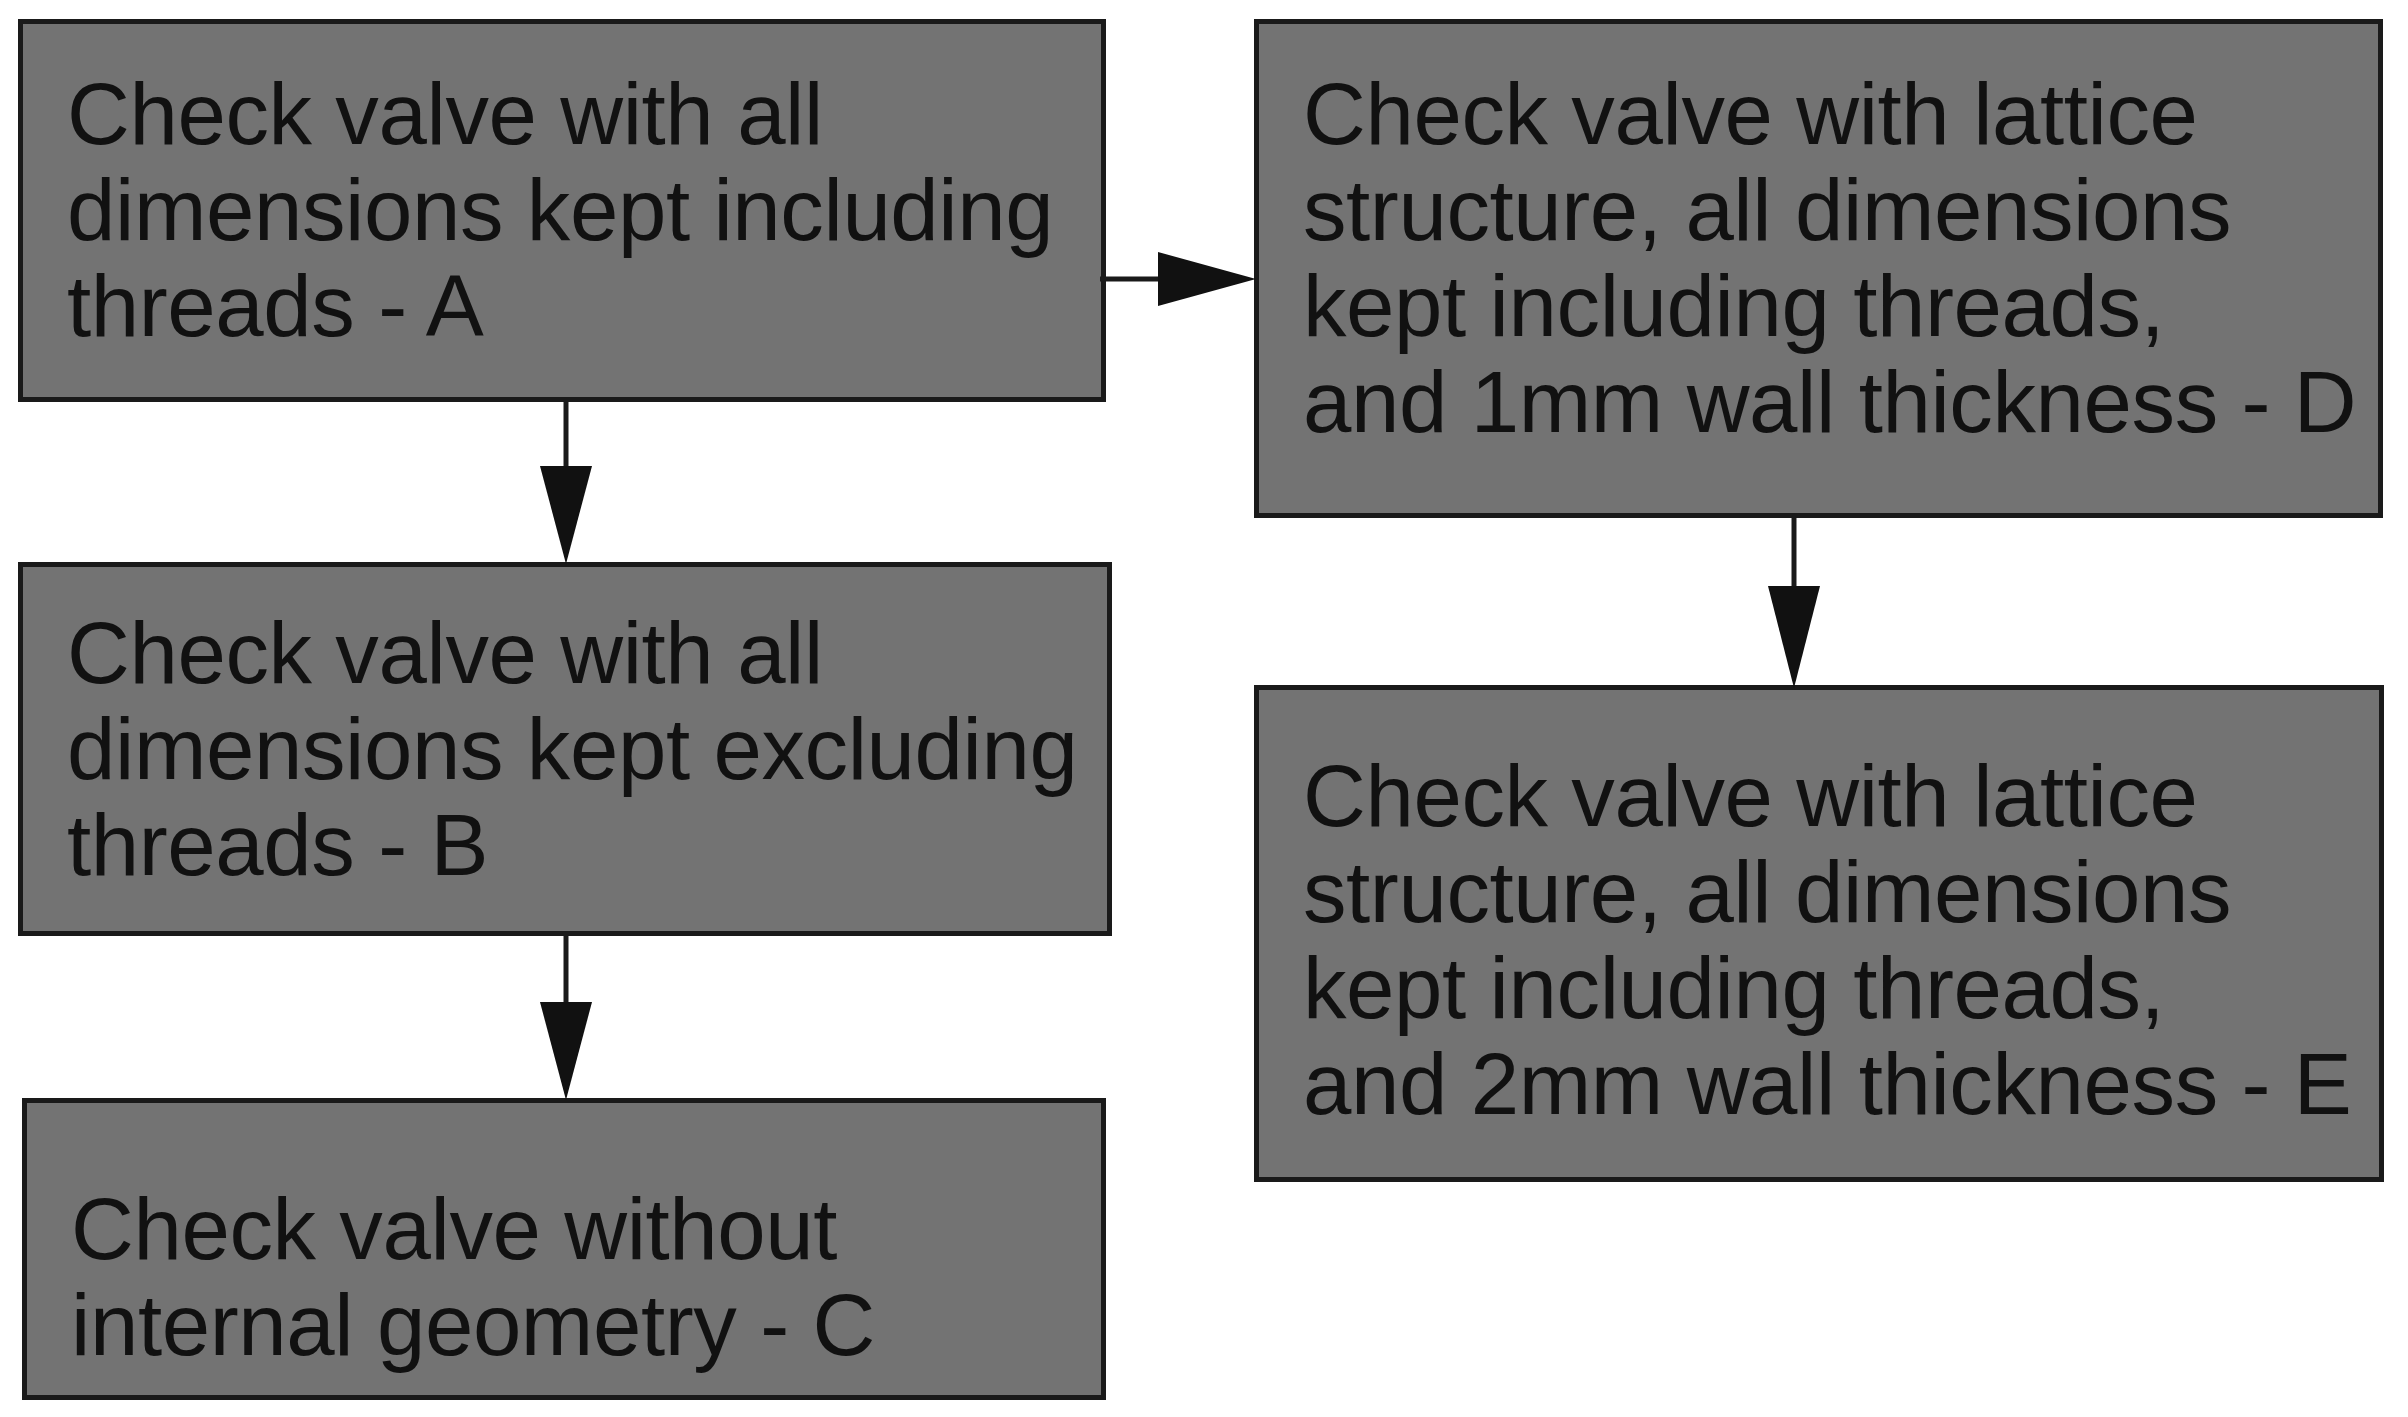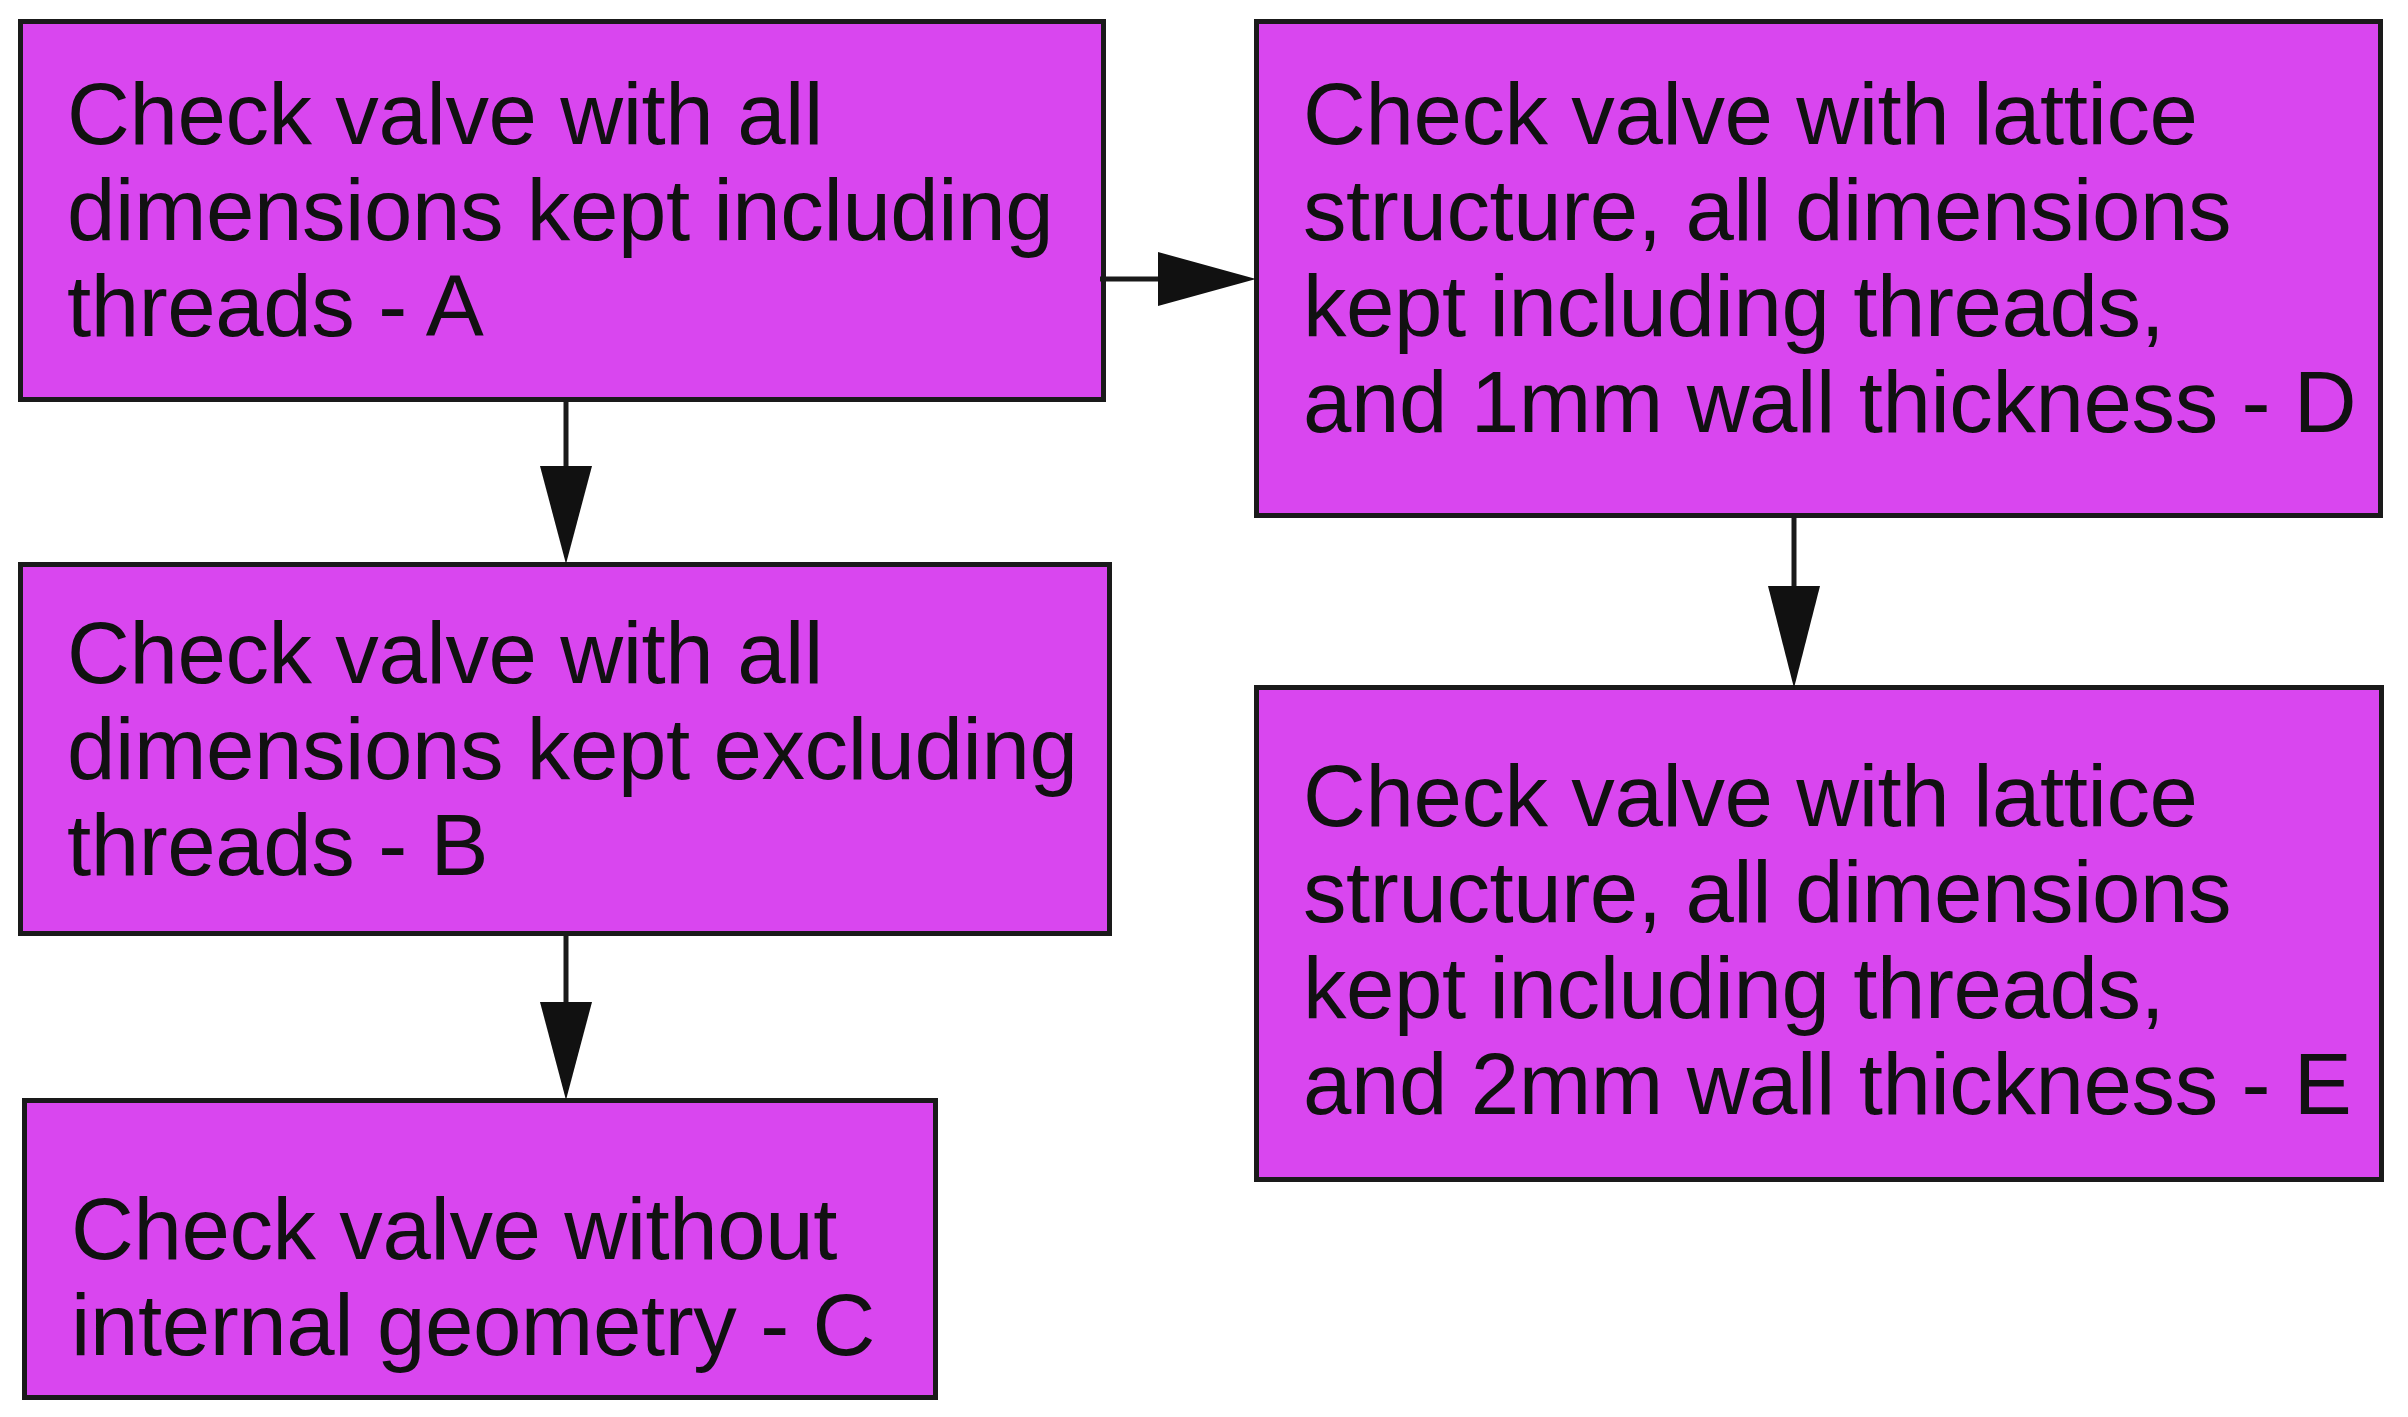--- a/index.html
+++ b/index.html
@@ -12,40 +12,40 @@
     position: relative;
     width: 2408px;
     height: 1417px;
     background: #ffffff;
     overflow: hidden;
     font-family: "Liberation Sans", sans-serif;
   }
   .node {
     position: absolute;
     box-sizing: border-box;
-    background: #d946ef;
+    background: #737373;
     border: 5px solid #1a1a1a;
     display: block;
   }
   .node-label {
     position: absolute;
     left: 44px;
     right: 10px;
     font-family: "Liberation Sans", sans-serif;
     font-size: 87px;
     line-height: 96px;
     color: #111111;
     white-space: pre-line;
     letter-spacing: -0.4px;
     font-weight: 400;
   }
   
   #node-a { left: 18px;   top: 19px;   width: 1088px; height: 383px; }
   #node-b { left: 18px;   top: 562px;  width: 1094px; height: 374px; }
-  #node-c { left: 22px;   top: 1098px; width: 916px; height: 302px; }
+  #node-c { left: 22px;   top: 1098px; width: 1084px; height: 302px; }
   #node-d { left: 1254px; top: 19px;   width: 1129px; height: 499px; }
   #node-e { left: 1254px; top: 685px;  width: 1130px; height: 497px; }
 
   #node-a .node-label { top: 42px; }
   #node-b .node-label { top: 38px; }
   #node-c .node-label { top: 78px; }
   #node-d .node-label { top: 42px; }
   #node-e .node-label { top: 58px; }
 
   

